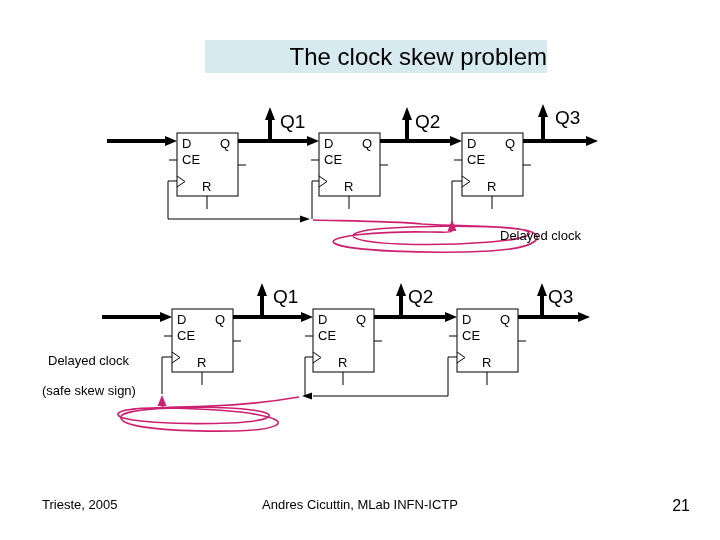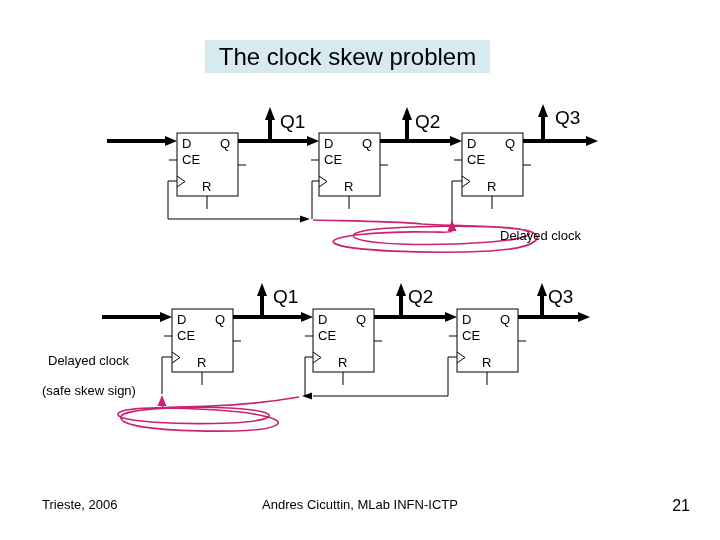--- a/index.html
+++ b/index.html
@@ -1,22 +1,22 @@
 <!DOCTYPE html>
 <html><head>
 <meta charset="utf-8">
 <style>
   html, body { margin:0; padding:0; }
   .slide {
     position:relative; width:720px; height:540px; background:#ffffff;
     font-family:"Liberation Sans", sans-serif; overflow:hidden;
   }
   .title-box {
-    position:absolute; left:205px; top:40px; width:285px; height:33px;
-    background:#d6eaf0; color:#000; font-size:24px; line-height:34px; text-align:center;
+    position:absolute; left:205px; top:40px; width:342px; height:33px;
+    background:#d6eaf0; color:#000; font-size:24px; line-height:34px; text-align:right;
     white-space:nowrap;
   }
   svg.canvas { position:absolute; left:0; top:0; }
   svg text { fill:#000000; font-family:"Liberation Sans", sans-serif; }
   .ffbox { fill:#ffffff; stroke:#000000; stroke-width:1; }
   .thin  { stroke:#000000; stroke-width:1; fill:none; }
   .thick { stroke:#000000; stroke-width:4; fill:none; }
   .blackfill { fill:#000000; stroke:none; }
   .pink  { stroke:#cc2070; stroke-width:1.6; fill:none; }
   .pinkfill { fill:#cc2070; stroke:none; }
@@ -131,17 +131,17 @@
       <path d="M299,397 C270,402 240,405 210,406 C160,408 120,407 118,414 C116,422 180,425 230,423
                C272,421 282,414 252,410 C215,405 135,407 122,415 C112,427 170,432 235,431
                C275,430 290,423 268,417 C240,409 190,409 172,408 C166,408 163,409 162,406" class="pink"></path>
       <polygon points="162,395 157.5,406 166.5,406" class="pinkfill"></polygon>
 
       <text x="48" y="365" class="note">Delayed clock</text>
       <text x="42" y="395" class="note">(safe skew sign)</text>
     </g>
   </svg>
 
-  <div class="footer-left">Trieste, 2006</div>
+  <div class="footer-left">Trieste, 2005</div>
   <div class="footer-center">Andres Cicuttin, MLab INFN-ICTP</div>
   <div class="footer-right">21</div>
 
 </div>
 
 </body></html>

